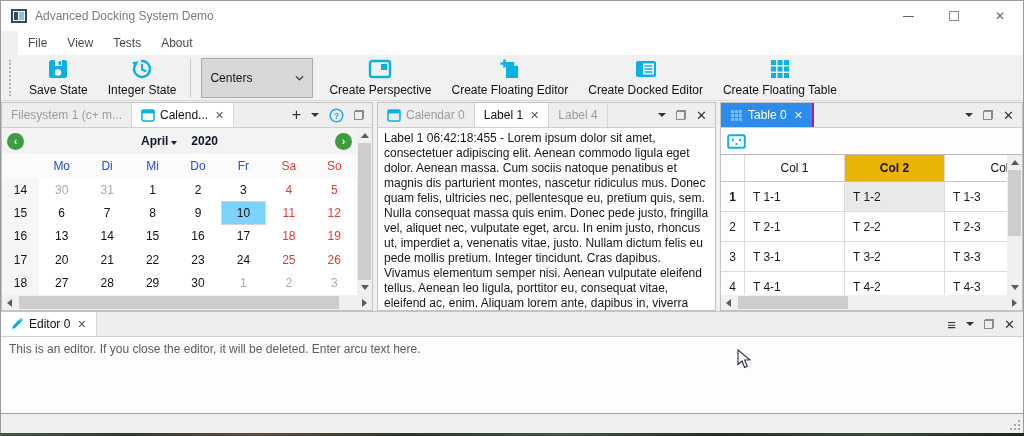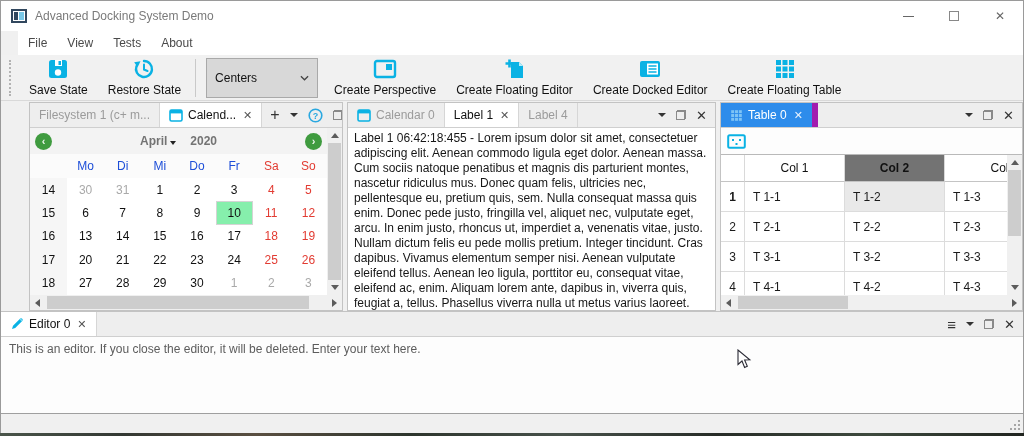--- a/index.html
+++ b/index.html
@@ -35,57 +35,57 @@
   .tb-label { white-space:nowrap; color:#111; }
   .tb-sep { width:1px; height:38px; background:#c9c9c9; margin:0 4px; }
   .combo { width:112px; height:40px; background:#d8d8d8; border:1px solid #a9a9a9; display:flex; align-items:center; padding:0 8px; margin:0 6px; }
   .combo-label { flex:1; color:#111; }
   .combo-chevron { width:9px; height:6px; }
 
   
   .dockarea { position:absolute; top:102px; left:1px; right:1px; height:209px; display:flex; background:#f0f0f0; }
   .splitter { width:4px; background:#f0f0f0; }
   .panel { background:#fff; border:1px solid #c3c3c3; display:flex; flex-direction:column; overflow:hidden; }
-  .panel-left  { width:314px;margin-left:28px; }
+  .panel-left  { width:372px; }
   .panel-mid   { flex:1; }
   .panel-right { width:303px; }
 
   .tabbar { height:25px; background:#eeeeee; display:flex; align-items:stretch; border-bottom:1px solid #cfcfcf; flex:0 0 auto; }
   .tab { display:flex; align-items:center; gap:5px; padding:0 9px; color:#9b9b9b; border-right:1px solid #d6d6d6; white-space:nowrap; }
   .tab.active { background:#fff; color:#111; }
-  .tab.active-blue { background:#2d8ceb; color:#fff; border-right:6px solid #a21caf;text-align:right; }
+  .tab.active-blue { background:#2d8ceb; color:#fff; border-right:2px solid #a21caf;text-align:right; }
   .tab-close { font-size:11px; color:#555; margin-left:2px; }
   .tab.active-blue .tab-close { color:#e8f2fd; }
   .tabbar-spacer { flex:1; }
   .tabbar-btns { display:flex; align-items:center; gap:10px; padding:0 8px; }
   .tb-icon { color:#333; font-size:13px; line-height:1; }
   .arrow-down { width:0; height:0; border-left:4px solid transparent; border-right:4px solid transparent; border-top:4px solid #333; }
   .float-glyph { position:relative; width:10px; height:10px; }
   .float-glyph::before { content:""; position:absolute; right:0; top:0; width:7px; height:7px; border:1px solid #8a8a8a; }
   .float-glyph::after { content:""; position:absolute; left:0; bottom:0; width:7px; height:7px; border:1px solid #8a8a8a; background:#eee; }
 
   
   .cal-body { flex:1; display:flex; flex-direction:column; min-height:0; }
   .cal-main { flex:1; display:flex; min-height:0; }
   .cal-content { flex:1; display:flex; flex-direction:column; min-width:0; }
   .cal-nav { height:26px; background:#f3f3f3; display:flex; align-items:center; padding:0 5px; flex:0 0 auto; }
   .nav-circle { width:17px; height:17px; border-radius:50%; background:#3f9b3f; color:#eaf5ea; display:flex; align-items:center; justify-content:center; font-size:11px; font-weight:bold; }
-  .cal-title { flex:1; text-align:center; font-weight:bold; color:#737373; display:flex; justify-content:center; gap:14px; }
+  .cal-title { flex:1; text-align:center; font-weight:bold; color:#0f172a; display:flex; justify-content:center; gap:14px; }
   .month-wrap { display:flex; align-items:center; gap:3px; }
   .mini-arrow { width:0; height:0; border-left:3px solid transparent; border-right:3px solid transparent; border-top:4px solid #222; margin-top:3px; }
   .cal-weekdays, .cal-grid { display:grid; grid-template-columns:37px repeat(7,1fr); }
   .cal-weekdays { height:24px; background:#fbfbfb; flex:0 0 auto; }
   .cal-weekdays > div { display:flex; align-items:center; justify-content:center; color:#1d4ed8; }
   .cal-weekdays > div.red { color:#e23b32; }
   .cal-grid { flex:1; grid-auto-rows:1fr; background:#fff; }
   .cal-weeknum { display:flex; align-items:center; justify-content:center; background:#f6f6f6; color:#111; }
   .cal-day { display:flex; align-items:center; justify-content:center; color:#111; }
   .cal-day.out { color:#a9a9a9; }
   .cal-day.red { color:#e23b32; }
-  .cal-day.selected { background:#86efac; box-shadow: inset 0 0 0 1px #d4d4d4; }
+  .cal-day.selected { background:#7dd3fc; box-shadow: inset 0 0 0 1px #d4d4d4; }
 
   
   .sb-v { width:15px; background:#f0f0f0; display:flex; flex-direction:column; align-items:center; flex:0 0 auto; }
   .sb-h { height:15px; background:#f0f0f0; display:flex; align-items:center; flex:0 0 auto; }
   .sb-btn { width:15px; height:15px; display:flex; align-items:center; justify-content:center; flex:0 0 auto; }
   .tri-up    { width:0; height:0; border-left:4px solid transparent; border-right:4px solid transparent; border-bottom:5px solid #5c5c5c; }
   .tri-down  { width:0; height:0; border-left:4px solid transparent; border-right:4px solid transparent; border-top:5px solid #5c5c5c; }
   .tri-left  { width:0; height:0; border-top:4px solid transparent; border-bottom:4px solid transparent; border-right:5px solid #5c5c5c; }
   .tri-right { width:0; height:0; border-top:4px solid transparent; border-bottom:4px solid transparent; border-left:5px solid #5c5c5c; }
   .sb-track-v { flex:1; width:100%; position:relative; }
@@ -97,21 +97,21 @@
   .lorem { flex:1; padding:3px 6px; line-height:15px; color:#161616; overflow:hidden; background:#fff; }
 
   
   .tbl-toolbar { height:26px; display:flex; align-items:center; padding:0 6px; background:#fdfdfd; flex:0 0 auto; }
   .tbl-zone { flex:1; display:flex; flex-direction:column; min-height:0; border-top:1px solid #b9b9b9; }
   .tbl-main { flex:1; display:flex; min-height:0; }
   .tbl-scroll { flex:1; overflow:hidden; min-width:0; }
   .tbl-head, .tbl-grid { display:grid; grid-template-columns:24px 100px 100px 120px; }
   .tbl-head { height:27px; }
   .tbl-head > div { display:flex; align-items:center; justify-content:center; border-bottom:1px solid #c4c4c4; border-right:1px solid #d9d9d9; color:#111; background:#fff; white-space:nowrap; overflow:hidden; }
-  .tbl-head > div.current { font-weight:bold; background:#737373; }
+  .tbl-head > div.current { font-weight:bold; background:#eab308; }
   .tbl-grid { grid-auto-rows:30px; }
   .tbl-cell, .tbl-rowhead { display:flex; align-items:center; border-bottom:1px solid #dcdcdc; border-right:1px solid #dcdcdc; background:#fff; white-space:nowrap; overflow:hidden; }
   .tbl-rowhead { justify-content:center; }
   .tbl-rowhead.current { font-weight:bold; }
   .tbl-cell { padding-left:8px; }
   .tbl-cell.selected { background:#e9e9e9; }
 
   
   .editorpanel { position:absolute; top:311px; left:1px; right:1px; height:102px; background:#fff; border-top:1px solid #c3c3c3; display:flex; flex-direction:column; }
   .editor-content { flex:1; padding:5px 8px; color:#5c5c5c; background:#fdfdfd; }
@@ -164,21 +164,21 @@
       </svg>
       <span class="tb-label">Save State</span>
     </div>
 
     <div class="tb-btn">
       <svg width="22" height="22" viewBox="0 0 22 22">
         <path d="M11 3 a8 8 0 1 1 -7.5 5.2" fill="none" stroke="#0ab2e4" stroke-width="2.4" stroke-linecap="round"></path>
         <path d="M1.2 4.2 L7.5 3.2 L4.6 9.2 Z" fill="#0ab2e4"></path>
         <path d="M11 6.5 L11 11.5 L14.5 13" fill="none" stroke="#0ab2e4" stroke-width="2" stroke-linecap="round"></path>
       </svg>
-      <span class="tb-label">Restore State</span>
+      <span class="tb-label">Integer State</span>
     </div>
 
     <div class="tb-sep"></div>
 
     <div class="combo">
       <span class="combo-label">Centers</span>
       <svg class="combo-chevron" viewBox="0 0 10 6">
         <path d="M1 1 L5 5 L9 1" fill="none" stroke="#444" stroke-width="1.4"></path>
       </svg>
     </div>
@@ -480,21 +480,21 @@
         <span class="tab-close">✕</span>
       </div>
       <div class="tabbar-spacer"></div>
       <div class="tabbar-btns">
         <span class="tb-icon" style="font-size:15px;">≡</span>
         <span class="arrow-down"></span>
         <span class="float-glyph"></span>
         <span class="tb-icon">✕</span>
       </div>
     </div>
-    <div class="editor-content">This is an editor. If you close the editor, it will be deleted. Enter your text here.</div>
+    <div class="editor-content">This is an editor. If you close the editor, it will be deleted. Enter arcu text here.</div>
   </div>
 
   <div class="statusbar">
     <svg class="sizegrip" width="13" height="13" viewBox="0 0 13 13">
       <g fill="#a6a6a6">
         <rect x="10" y="10" width="2" height="2"></rect>
         <rect x="10" y="6" width="2" height="2"></rect>
           <rect x="6" y="10" width="2" height="2"></rect>
         <rect x="10" y="2" width="2" height="2"></rect>
           <rect x="6" y="6" width="2" height="2"></rect>

